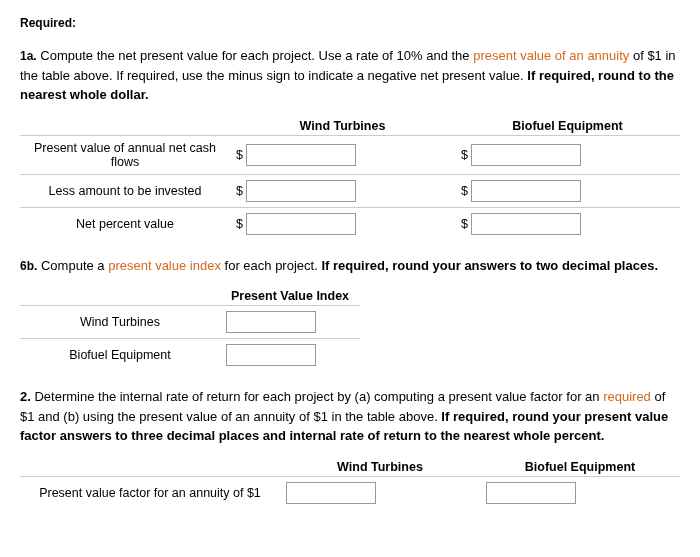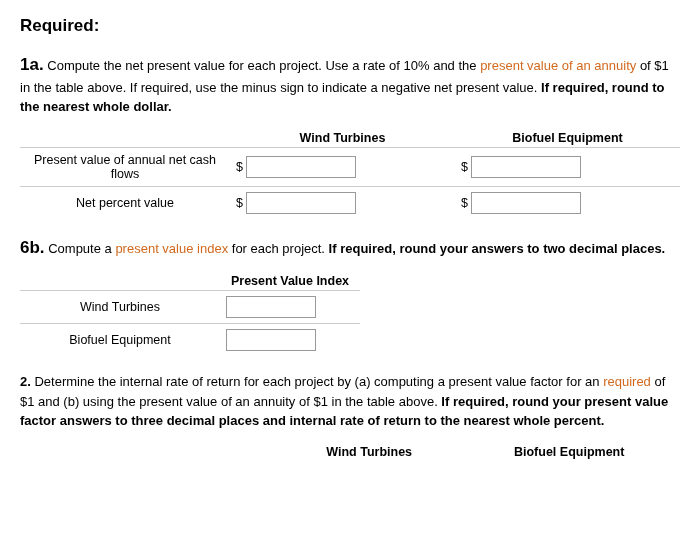--- a/index.html
+++ b/index.html
@@ -7,21 +7,21 @@
       font-family: Arial, sans-serif;
       font-size: 13px;
       color: #000;
       background: #fff;
       padding: 16px 20px;
       width: 700px;
       min-height: 557px;
     }
     .section-title {
       font-weight: bold;
-      font-size: 17px;
+      font-size: 12px;
       margin-bottom: 6px;
     }
     p.body-text {
       font-size: 13px;
       line-height: 1.5;
       margin-bottom: 10px;
       margin-top: 16px;
     }
     .highlight-orange {
       color: #d2691e;
@@ -117,20 +117,35 @@
         </div>
       </td>
       <td class="input-cell">
         <div class="input-wrapper">
           <span class="dollar-sign">$</span>
           <input type="text" value="" style="">
         </div>
       </td>
     </tr>
     <tr>
+      <td class="row-label">Less amount to be invested</td>
+      <td class="input-cell">
+        <div class="input-wrapper">
+          <span class="dollar-sign">$</span>
+          <input type="text" value="" style="">
+        </div>
+      </td>
+      <td class="input-cell">
+        <div class="input-wrapper">
+          <span class="dollar-sign">$</span>
+          <input type="text" value="" style="">
+        </div>
+      </td>
+    </tr>
+    <tr>
       <td class="row-label">Net percent value</td>
       <td class="input-cell">
         <div class="input-wrapper">
           <span class="dollar-sign">$</span>
           <input type="text" value="" style="">
         </div>
       </td>
       <td class="input-cell">
         <div class="input-wrapper">
           <span class="dollar-sign">$</span>
@@ -182,14 +197,23 @@
 
 <table>
   <thead>
     <tr class="header-row">
       <th style="width:260px;"></th>
       <th>Wind Turbines</th>
       <th>Biofuel Equipment</th>
     </tr>
   </thead>
   <tbody>
+    <tr>
+      <td class="row-label">Present value factor for an annuity of $1</td>
+      <td class="input-cell">
+        <input type="text" class="narrow" value="" style="">
+      </td>
+      <td class="input-cell">
+        <input type="text" class="narrow" value="" style="">
+      </td>
+    </tr>
   </tbody>
 </table>
 
 </body></html>

